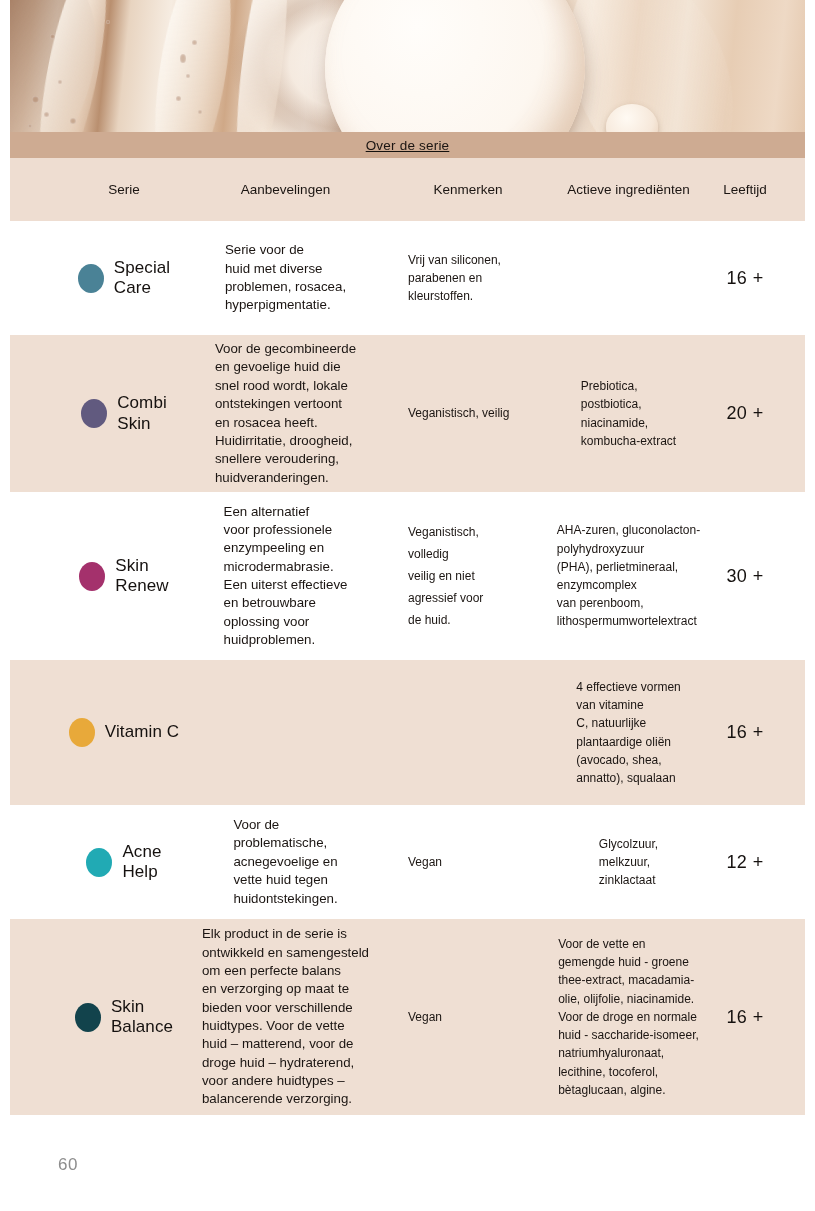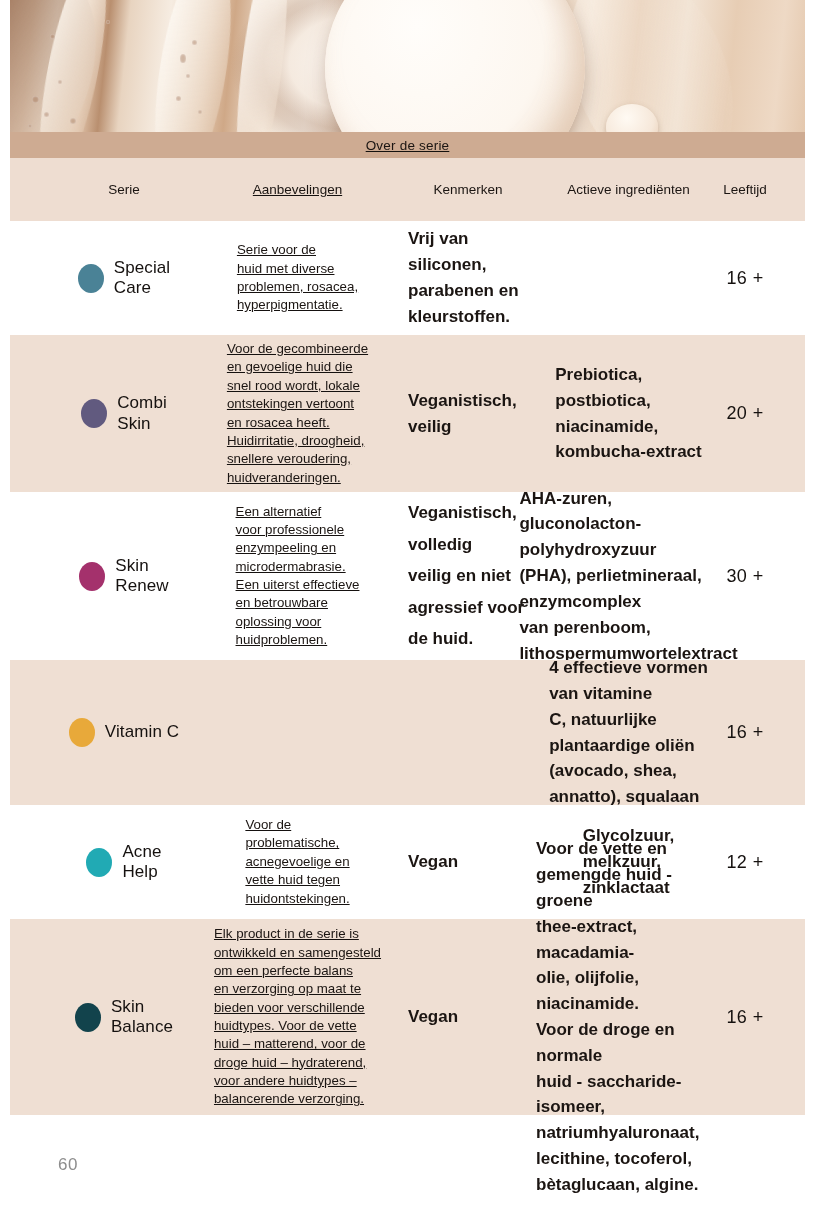--- a/index.html
+++ b/index.html
@@ -161,21 +161,21 @@
     position: absolute;
     top: 0;
     height: 100%;
     display: flex;
     align-items: center;
     justify-content: center;
   }
 
   
   .c-serie   { left: 34px;  width: 160px; }
-  .c-aanbev  { left: 180px; width: 215px; text-decoration: underline; }
+  .c-aanbev  { left: 168px; width: 215px; }
   .c-kenmerk { left: 398px; width: 120px; }
   .c-actief  { left: 526px; width: 185px; }
   .c-leeftijd{ left: 690px; width: 90px;  }
 
   
   .col-head .cell { justify-content: center; text-align: center; }
   .col-head .cell span {
     font-size: 13.5px;
     color: #1b1512;
     line-height: 1.45;
@@ -197,23 +197,22 @@
     letter-spacing: 0.1px;
   }
 
   .body-text {
     font-size: 13.3px;
     line-height: 1.38;
     color: #1b1512;
     white-space: pre-line;
   }
   .body-text.small {
-    font-size: 17px;
+    font-size: 12px;
     line-height: 1.52;
-    font-weight: bold;
   }
   .age-text {
     font-size: 18px;
     color: #15110f;
     letter-spacing: 0.4px;
   }
   .c-leeftijd { justify-content: center; }
   .c-kenmerk  { justify-content: flex-start; }
 
   

